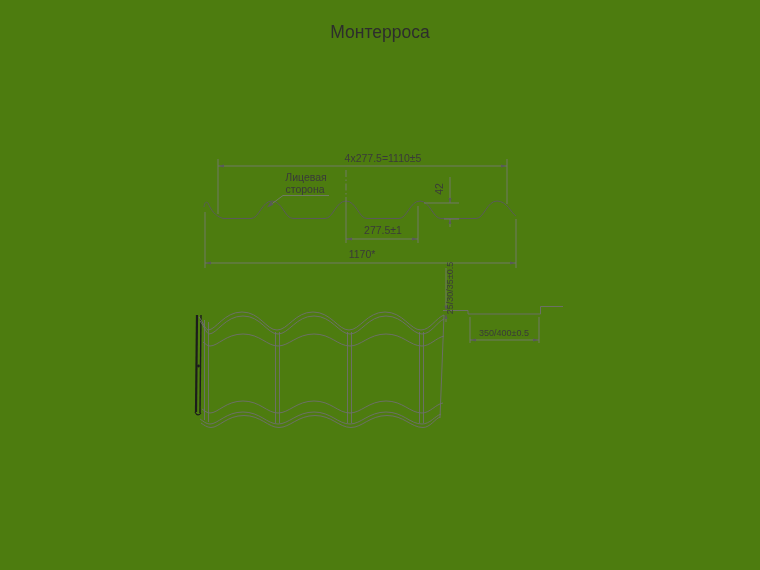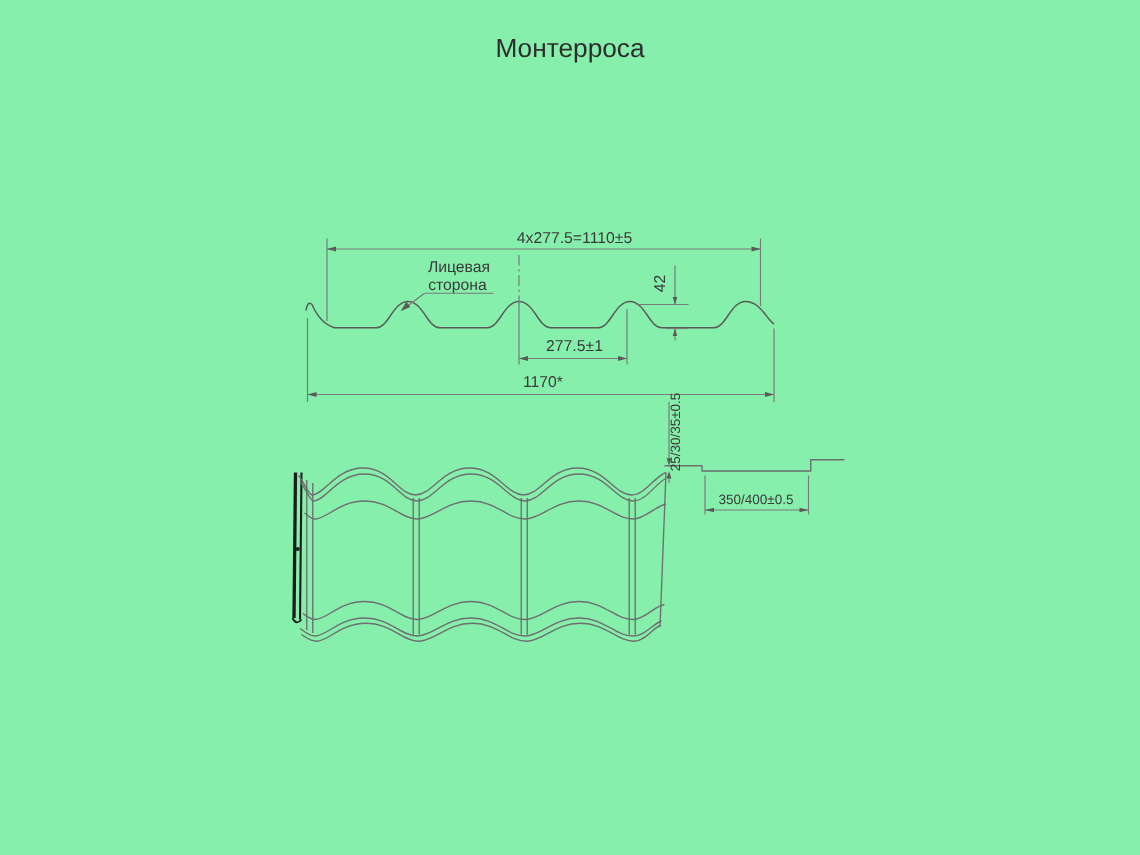--- a/index.html
+++ b/index.html
@@ -1,19 +1,19 @@
 <!DOCTYPE html>
 <html><head>
 <meta charset="utf-8">
 <style>
   html,body{margin:0;padding:0;background:#ffffff;}
   .page{
     position:relative;
     width:760px;height:570px;
-    background:#86efac;
+    background:#4d7c0f;
     font-family:"Liberation Sans", sans-serif;
     overflow:hidden;
   }
   svg{display:block;}
   text{
     font-family:"Liberation Sans", sans-serif;
     fill:#3a3a3a;
   }
   .title-text{font-size:17.5px;fill:#2d2d2d;}
   .dim-text{font-size:10.5px;}

